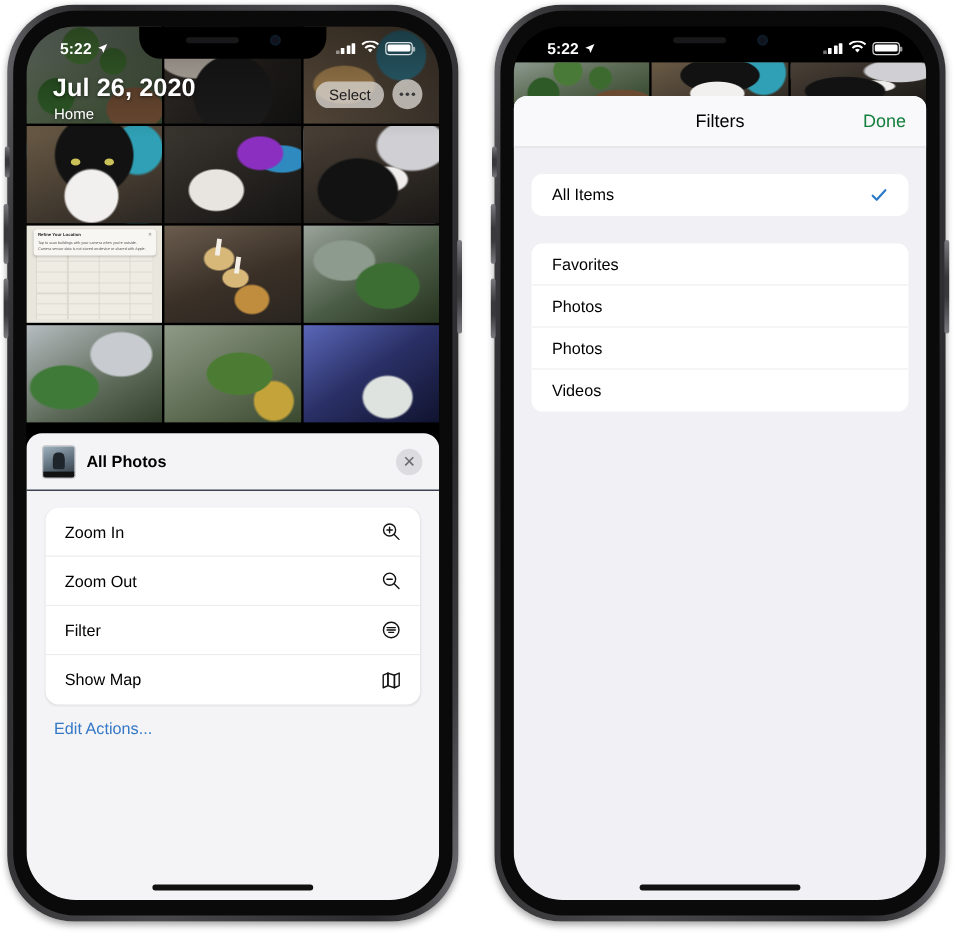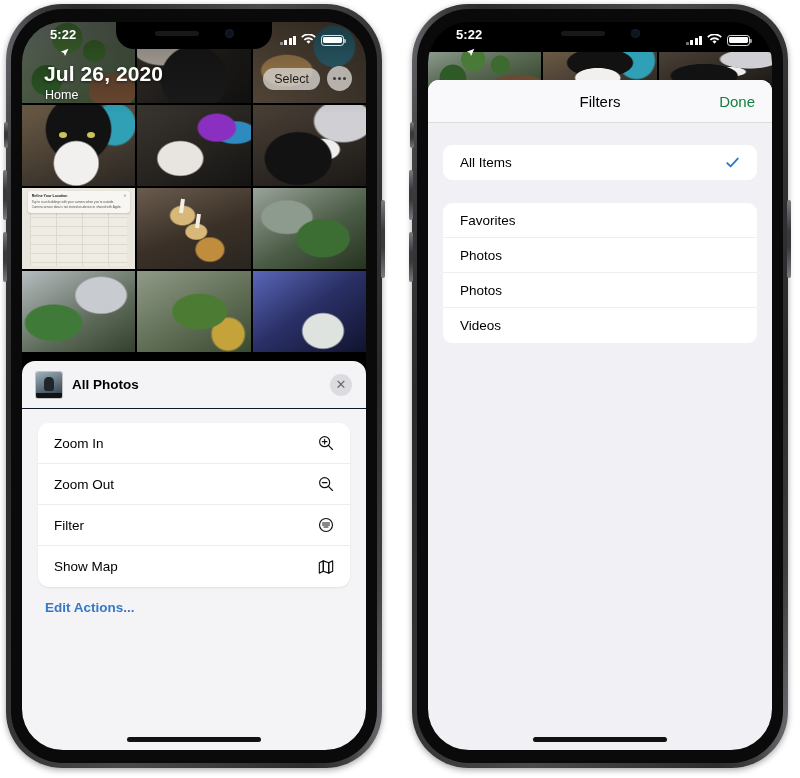--- a/index.html
+++ b/index.html
@@ -64,21 +64,21 @@
 
   
   .statusbar {
     position: absolute; top: 0; left: 0; right: 0; height: 30px;
     display: flex; align-items: center; justify-content: space-between;
     padding: 6px 22px 0 28px;
     z-index: 30;
     color: #fff;
     font-size: 13px; font-weight: bold;
   }
-  .status-left { display:flex; align-items:center; gap:3px; letter-spacing:.1px;flex-direction:column; }
+  .status-left { display:flex; align-items:flex-start; gap:3px; letter-spacing:.1px; }
   .loc-arrow { display:inline-block; width:9px; height:9px; margin-left:2px; }
   .status-right { display:flex; align-items:center; gap:5px; }
   .bars { display:flex; align-items:flex-end; gap:1.5px; height:10px; }
   .bars i { display:block; width:3px; background:#fff; border-radius:.5px; }
   .bars i:nth-child(1){height:3.5px;} .bars i:nth-child(2){height:5.5px;}
   .bars i:nth-child(3){height:7.5px;} .bars i:nth-child(4){height:9.5px;}
   .bars.dim i:nth-child(1){opacity:.45}
   .batt { width:23px; height:11px; border:1.4px solid rgba(255,255,255,.85); border-radius:3.2px;
           position:relative; padding:1.3px; }
   .batt::after{content:"";position:absolute;right:-3.2px;top:3px;width:1.8px;height:4px;
@@ -191,21 +191,21 @@
     width:22px;height:22px;border-radius:50%;background:#dcdce0;
     display:flex;align-items:center;justify-content:center;color:#6a6a70;font-size:13px;line-height:1;}
 
   .ctx-card{margin:14px 16px 0 16px;background:#fff;border-radius:11px;overflow:hidden;
     box-shadow:0 1px 2px rgba(0,0,0,.08);}
   .ctx-row{height:41px;display:flex;align-items:center;justify-content:space-between;
     padding:0 14px 0 16px;border-bottom:.7px solid #ededf0;}
   .ctx-row:last-child{border-bottom:none;}
   .ctx-row .lbl{font-size:13.5px;color:#000;}
   .ctx-row .ic{width:20px;height:20px;color:#111;display:flex;align-items:center;justify-content:center;}
-  .ctx-edit{margin:13px 0 0 23px;color:#3478c6;font-size:13.5px;font-weight:bold;}
+  .ctx-edit{margin:13px 0 0 23px;color:#3478c6;font-size:13.5px;}
 
   
   .photostrip{position:absolute;top:30px;left:0;right:0;height:36px;display:grid;
     grid-template-columns:repeat(3,1fr);gap:2px;background:#000;z-index:5;}
   .fsheet{position:absolute;left:0;right:0;top:58px;bottom:0;z-index:20;
     background:#f1f1f5;border-top-left-radius:11px;border-top-right-radius:11px;overflow:hidden;}
   .fnav{height:43px;background:#f9f9fb;border-bottom:.7px solid #dcdce0;
     display:flex;align-items:center;justify-content:center;position:relative;}
   .fnav .ftitle{font-size:15px;font-weight:normal;color:#000;}
   .fnav .fdone{position:absolute;right:17px;top:50%;transform:translateY(-50%);

